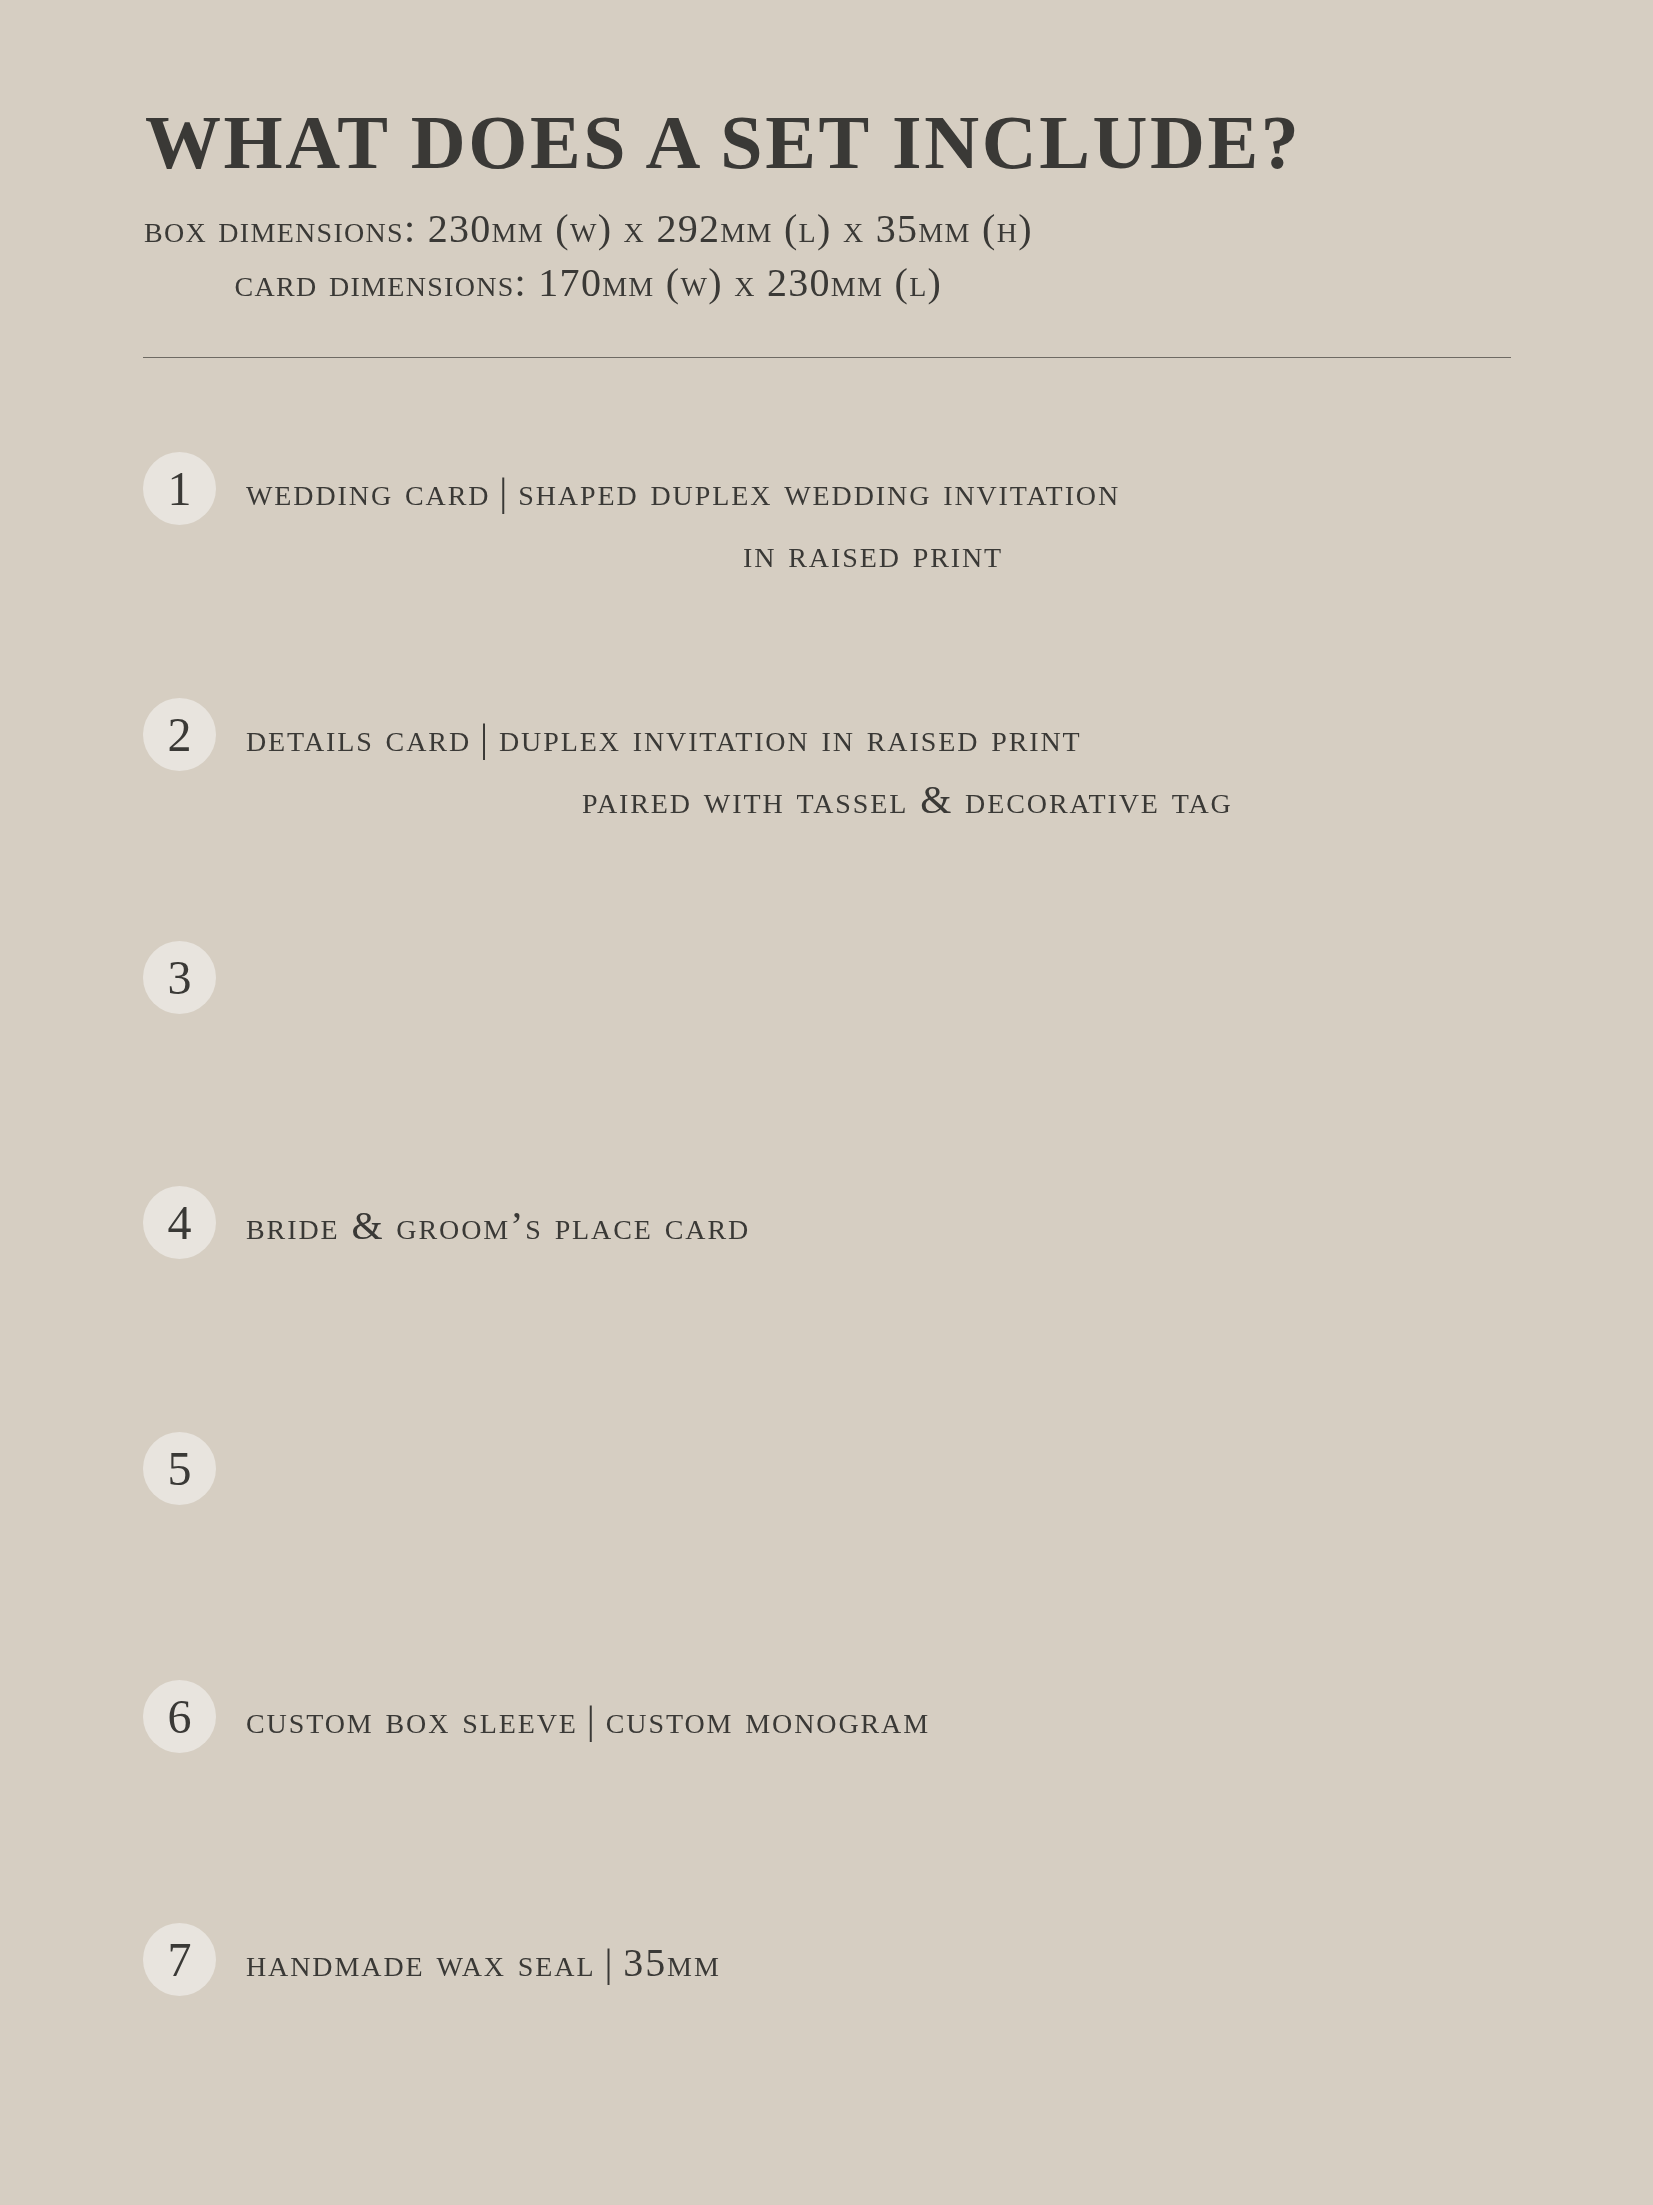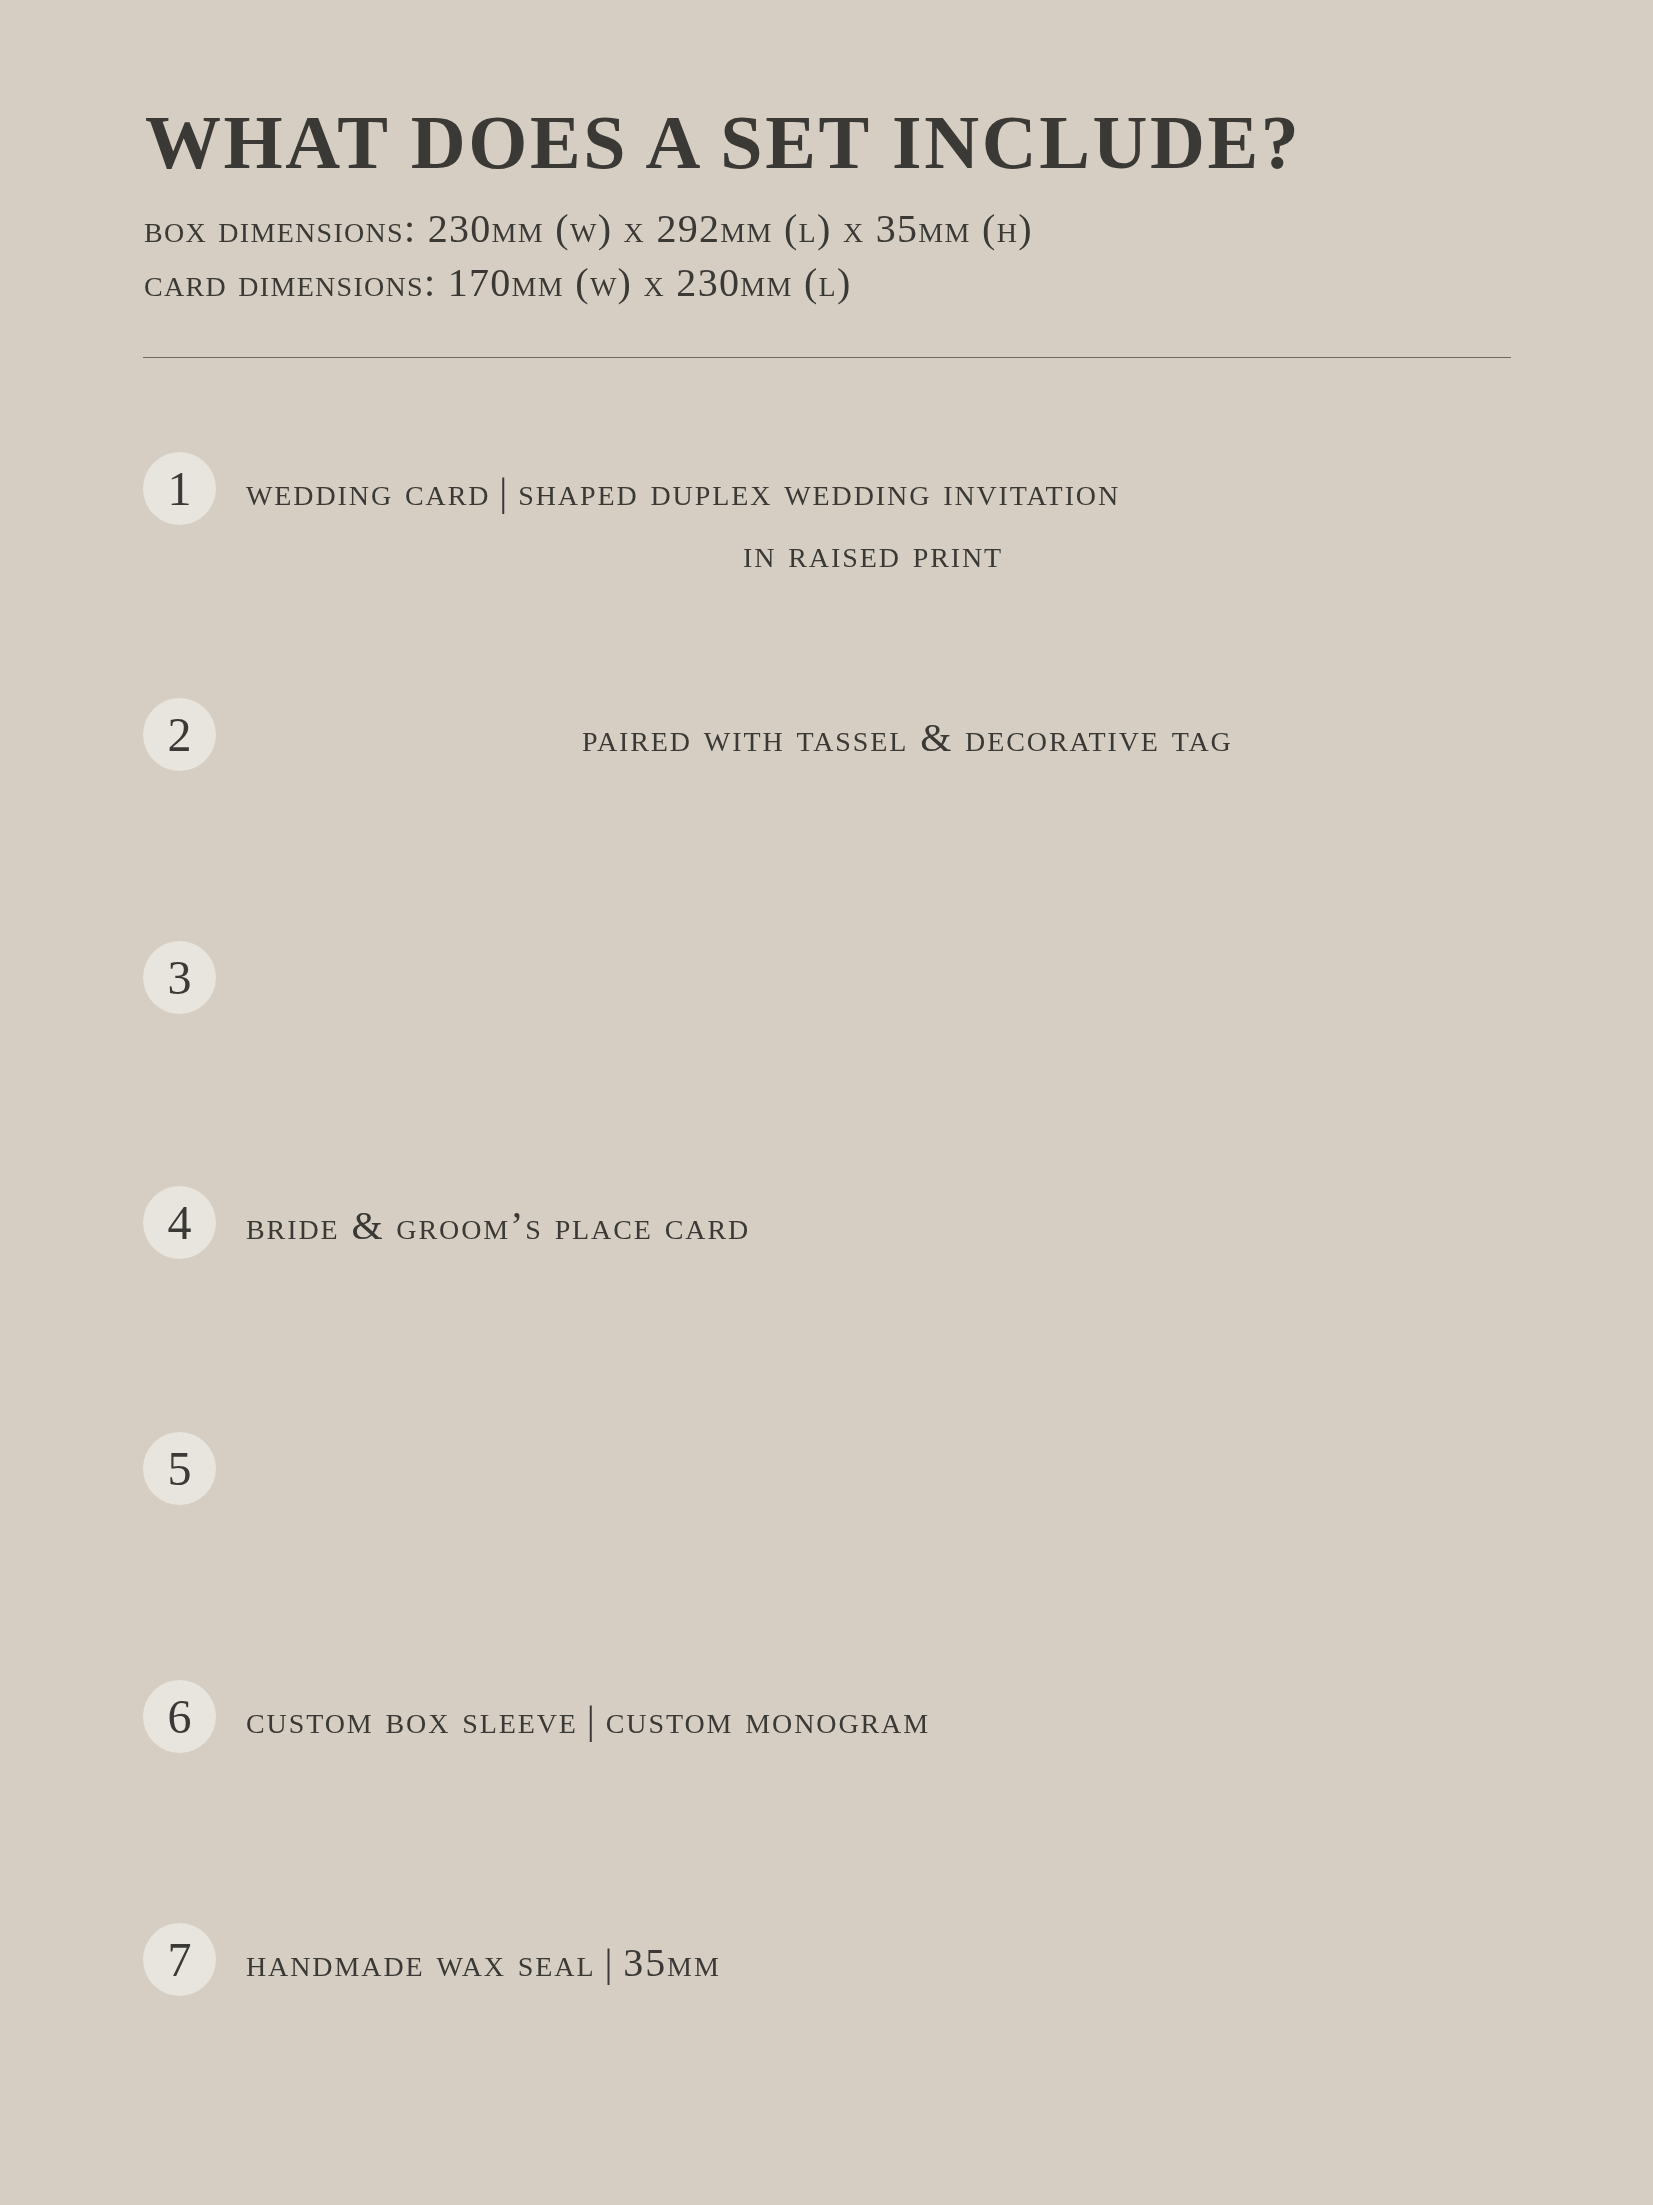--- a/index.html
+++ b/index.html
@@ -29,21 +29,21 @@
     .dims {
       position: absolute;
       left: 144px;
       top: 202px;
       font-size: 40px;
       line-height: 54px;
       letter-spacing: 1.3px;
       font-variant: small-caps;
       white-space: nowrap;
     }
-    .dims div { white-space: nowrap; }
+    .dims div { white-space: nowrap; text-align: center; }
     .divider {
       position: absolute;
       left: 143px;
       top: 357px;
       width: 1368px;
       height: 1.3px;
       background: #6E6A63;
     }
     .item {
       position: absolute;
@@ -104,20 +104,21 @@
   <div class="badge">1</div>
   <div class="item-text">
     <span class="line"><span>wedding card</span><span class="pipe">|</span><span>shaped duplex wedding invitation</span></span>
     <span class="cont" style="padding-left:380px;">in raised print</span>
   </div>
 </div>
 
 <div class="item" style="top:698px;">
   <div class="badge">2</div>
   <div class="item-text">
+    <span class="line"><span>details card</span><span class="pipe">|</span><span>duplex invitation in raised print</span></span>
     <span class="cont" style="padding-left:336px;">paired with tassel &amp; decorative tag</span>
   </div>
 </div>
 
 <div class="item" style="top:941px;">
   <div class="badge">3</div>
 </div>
 
 <div class="item" style="top:1186px;">
   <div class="badge">4</div>

